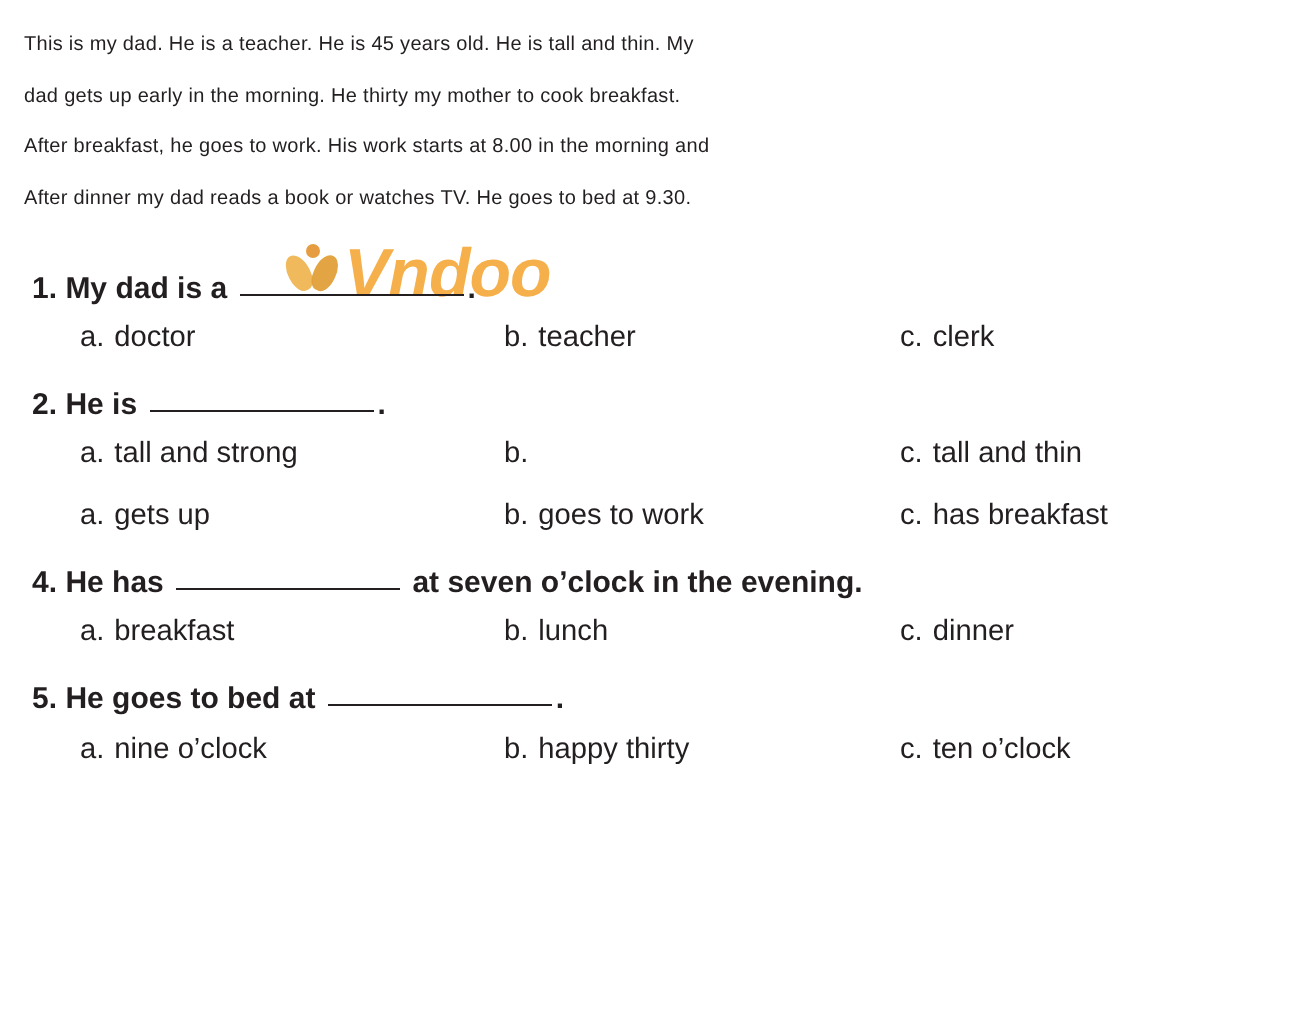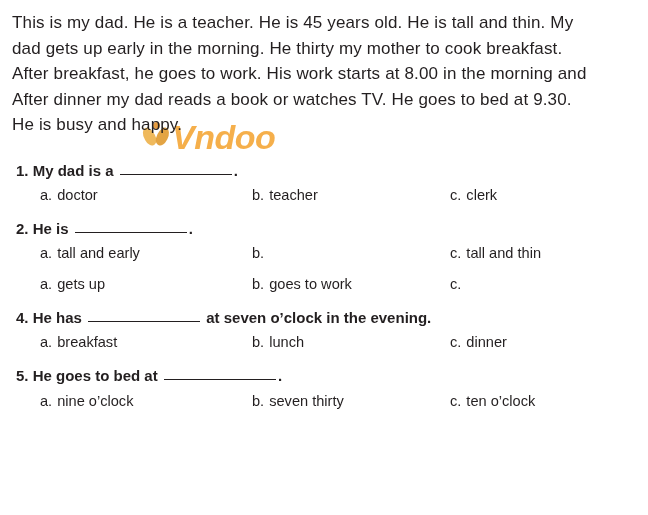--- a/index.html
+++ b/index.html
@@ -18,21 +18,21 @@
   .page {
     position: relative;
     width: 648px;
     height: 515px;
     box-sizing: border-box;
     padding: 10px 12px 0 12px;
   }
 
   
   .passage {
-    font-size: 17px;
+    font-size: 10px;
     line-height: 25.5px;
     letter-spacing: 0.15px;
     position: relative;
     z-index: 2;
   }
   .passage p {
     margin: 0;
   }
 
   
@@ -130,21 +130,20 @@
 </head>
 <body>
 
 <div class="page">
 
   <div class="passage">
     <p>This is my dad. He is a teacher. He is 45 years old.  He is tall and thin. My</p>
     <p>dad gets up early in the morning. He thirty my mother to cook breakfast.</p>
     <p>After breakfast, he goes to work.  His work  starts at 8.00 in the morning and</p>
     <p>After dinner my dad reads a book or watches TV. He goes to bed at 9.30.</p>
-    <p>He is busy and happy.</p>
   </div>
 
   <div class="watermark">
     <div class="wm-mark">
       <span class="leaf-l"></span>
       <span class="leaf-r"></span>
       <span class="dot"></span>
     </div>
     <div class="wm-text">Vndoo</div>
   </div>
@@ -167,21 +166,21 @@
             <span>clerk</span>
           </div>
       </div>
     </div>
 
     <div class="qblock">
       <div class="qline"><span>2.</span> <span>He is </span><span class="blank"></span><span>.</span></div>
       <div class="choices">
         <div class="choice c1">
             <span class="ltr">a.</span>
-            <span>tall and early</span>
+            <span>tall and strong</span>
           </div>
         <div class="choice c2">
             <span class="ltr">b.</span>
           </div>
         <div class="choice c3">
             <span class="ltr">c.</span>
             <span>tall and thin</span>
           </div>
       </div>
     </div>
@@ -191,20 +190,21 @@
         <div class="choice c1">
             <span class="ltr">a.</span>
             <span>gets up</span>
           </div>
         <div class="choice c2">
             <span class="ltr">b.</span>
             <span>goes to work</span>
           </div>
         <div class="choice c3">
             <span class="ltr">c.</span>
+            <span>has breakfast</span>
           </div>
       </div>
     </div>
 
     <div class="qblock">
       <div class="qline"><span>4.</span> <span>He has </span><span class="blank"></span><span> at seven o’clock in the evening.</span></div>
       <div class="choices">
         <div class="choice c1">
             <span class="ltr">a.</span>
             <span>breakfast</span>
@@ -222,21 +222,21 @@
 
     <div class="qblock q5">
       <div class="qline"><span>5.</span> <span>He goes to bed at </span><span class="blank"></span><span>.</span></div>
       <div class="choices">
         <div class="choice c1">
             <span class="ltr">a.</span>
             <span>nine o’clock</span>
           </div>
         <div class="choice c2">
             <span class="ltr">b.</span>
-            <span>seven thirty</span>
+            <span>happy thirty</span>
           </div>
         <div class="choice c3">
             <span class="ltr">c.</span>
             <span>ten o’clock</span>
           </div>
       </div>
     </div>
 
   </div>
 </div>

